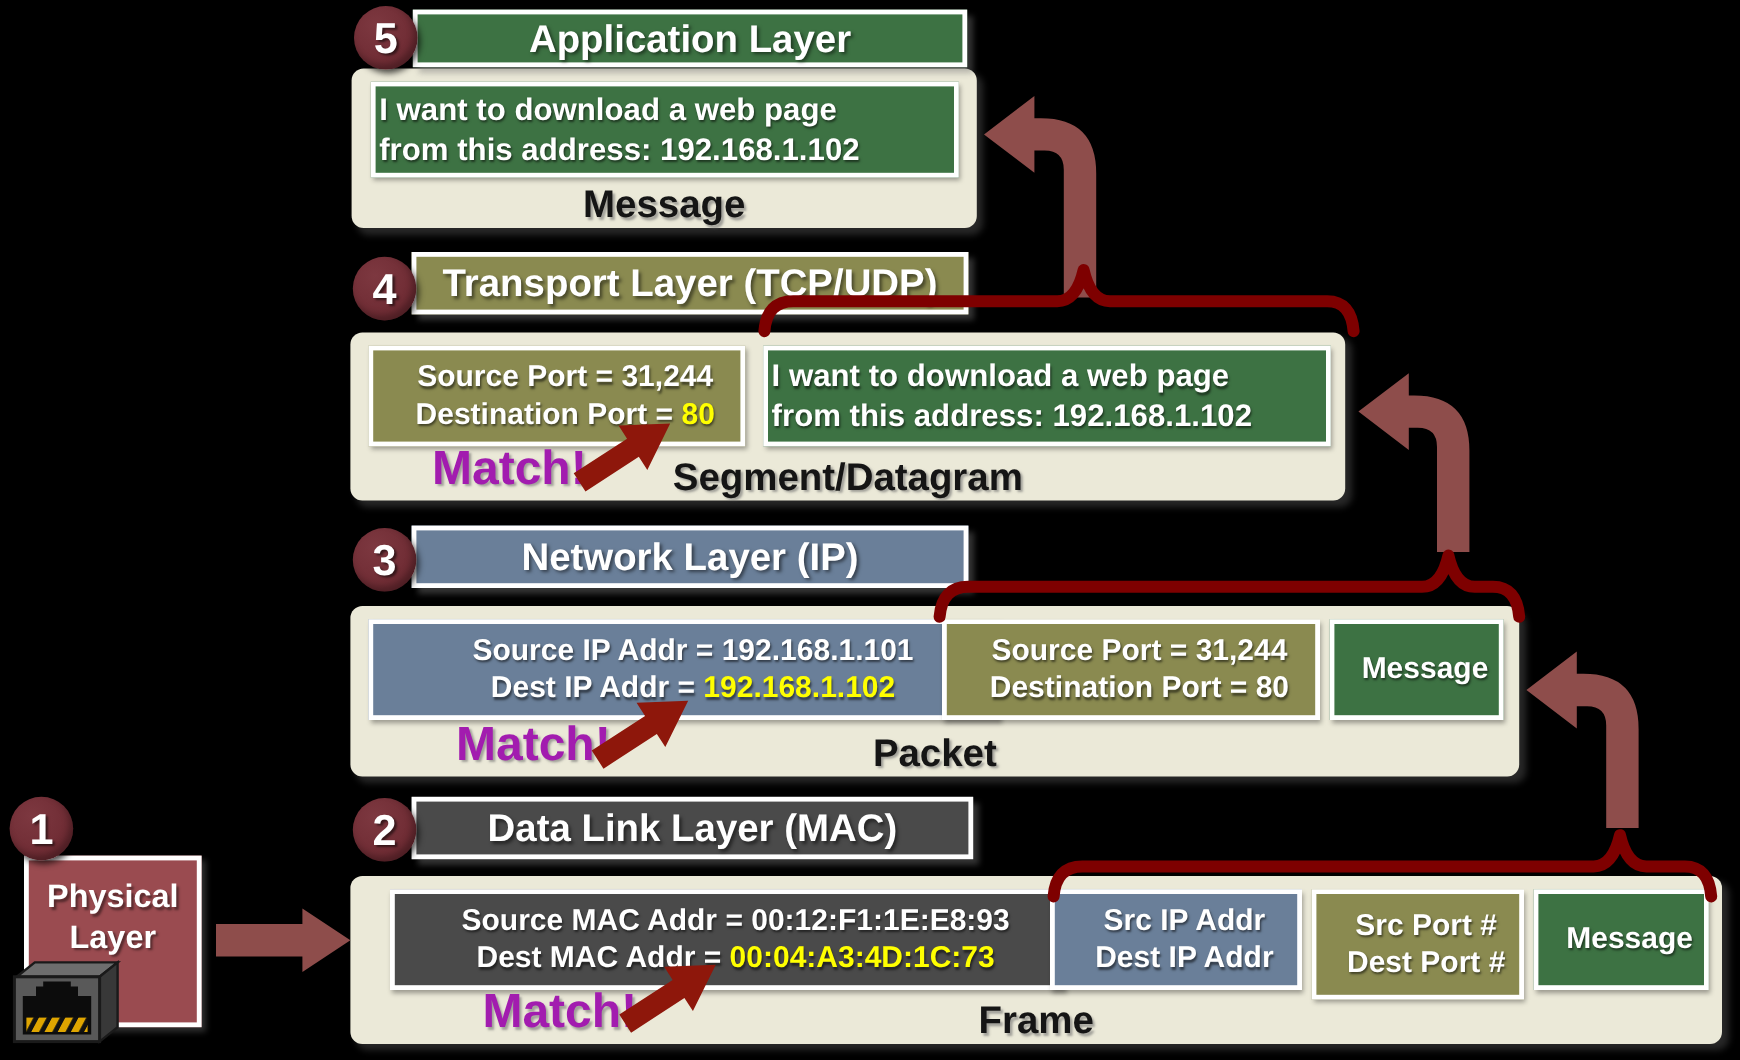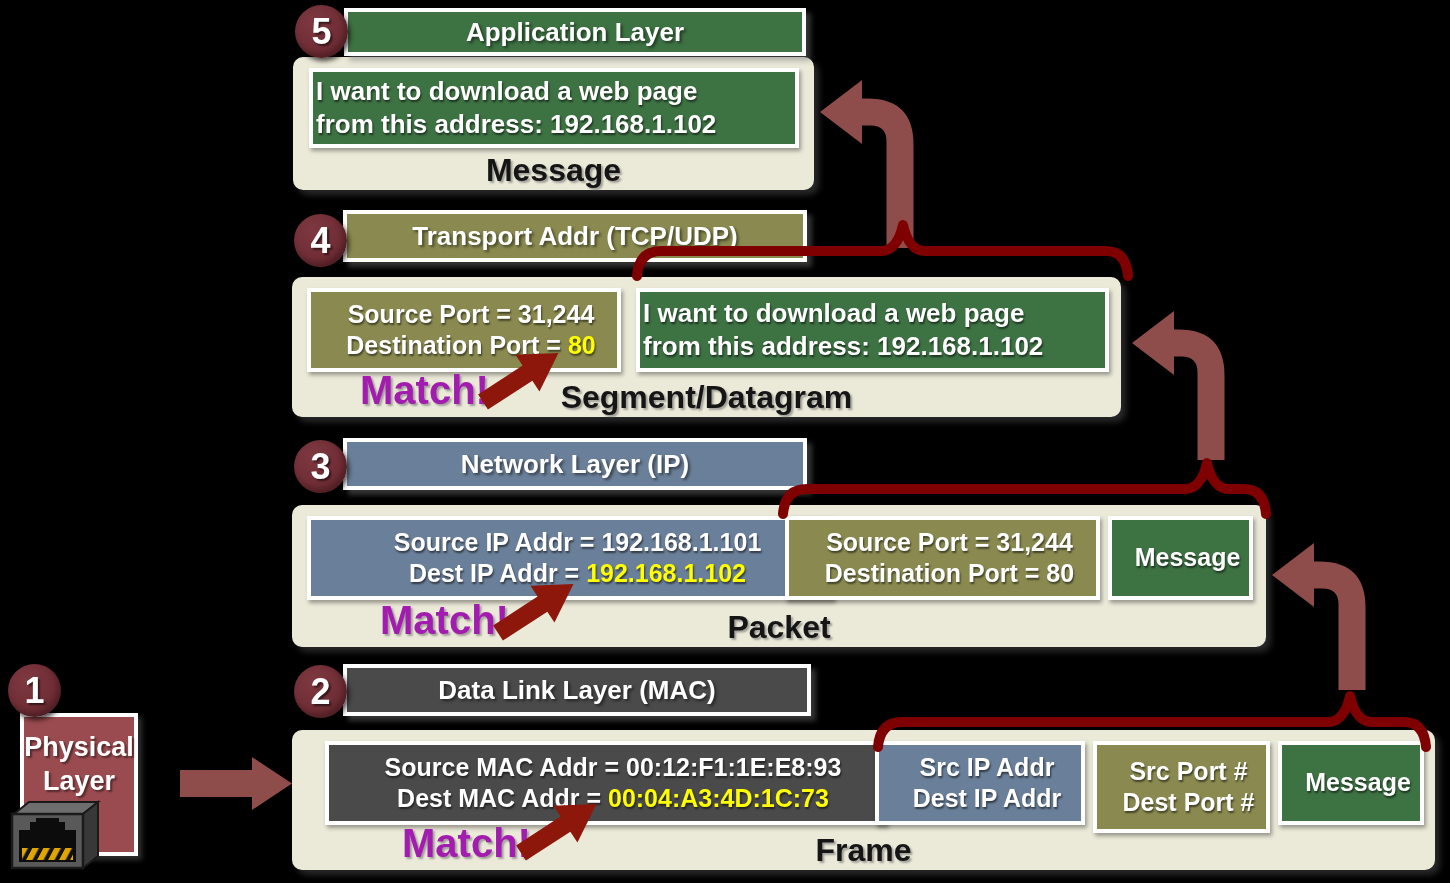--- a/index.html
+++ b/index.html
@@ -10,21 +10,21 @@
   
   .badge{
     position:absolute;width:53px;height:53px;border-radius:50%;
     background:radial-gradient(circle at 35% 30%, #7d3840, var(--badge-maroon,#6E2B33) 70%);
     color:#fff;font-size:36px;display:flex;align-items:center;justify-content:center;
     z-index:6;text-shadow:2px 2px 2px rgba(0,0,0,.55);
     box-shadow:2px 3px 5px rgba(0,0,0,.7), inset -3px -4px 6px rgba(0,0,0,.3);
   }
   .hdr{
     position:absolute;border:4px solid #fff;box-sizing:border-box;z-index:3;
-    display:flex;align-items:center;justify-content:center;color:#fff;font-size:26px;
+    display:flex;align-items:center;justify-content:center;color:#fff;font-size:32px;
     text-shadow:2px 2px 3px rgba(0,0,0,.5);
     box-shadow:5px 5px 5px rgba(115,115,115,.45);
   }
   .panel{
     position:absolute;background:var(--panel-cream,#EBE9D8);border-radius:10px;z-index:2;
     box-shadow:5px 5px 6px rgba(115,115,115,.35);
   }
   .ibox{
     position:absolute;border:4px solid #fff;box-sizing:border-box;color:#fff;font-size:25px;
     line-height:1.26;display:flex;flex-direction:column;justify-content:center;
@@ -44,21 +44,21 @@
   .match{
     position:absolute;bottom:4px;color:#a21caf;font-size:40px;
     text-shadow:2px 2px 2px rgba(110,110,110,.6);
   }
   .overlay{position:absolute;left:0;top:0;z-index:10;pointer-events:none;}
   .big-arrow{fill:var(--big-arrow,#8E4D4B);}
   .brace{stroke:var(--brace-red,#7E0000);stroke-width:10;fill:none;stroke-linecap:round;stroke-linejoin:round;}
   .match-arrow{fill:var(--match-arrow-red,#8E170B);}
   
   .phys-box{
-    position:absolute;left:20px;top:713px;width:118px;height:143px;box-sizing:border-box;
+    position:absolute;left:20px;top:713px;width:148px;height:143px;box-sizing:border-box;
     background:var(--physical-maroon,#9A4B50);border:4px solid #fff;z-index:3;
     color:#fff;font-size:27px;text-align:center;line-height:1.25;padding-top:14px;
     text-shadow:2px 2px 2px rgba(0,0,0,.45);box-shadow:4px 4px 5px rgba(115,115,115,.4);
   }
   .rj45{position:absolute;left:4px;top:798px;z-index:5;}
 </style>
 </head>
 <body>
 
 <div class="canvas">
@@ -67,21 +67,21 @@
   <div class="hdr bg-green" style="left:344px;top:8px;width:462px;height:48px;">Application Layer</div>
   <div class="panel" style="left:293px;top:57px;width:521px;height:133px;">
     <div class="ibox bg-green left" style="left:16px;top:11px;width:490px;height:80px;">
       <div>I want to download a web page</div>
       <div>from this address: 192.168.1.102</div>
     </div>
     <div class="pdu">Message</div>
   </div>
 
   <div class="badge" style="left:294px;top:214px;">4</div>
-  <div class="hdr bg-olive" style="left:343px;top:210px;width:464px;height:52px;">Transport Addr (TCP/UDP)</div>
+  <div class="hdr bg-olive" style="left:343px;top:210px;width:464px;height:52px;">Transport Layer (TCP/UDP)</div>
   <div class="panel" style="left:292px;top:277px;width:829px;height:140px;">
     <div class="ibox bg-olive center" style="left:15px;top:11px;width:314px;height:84px;">
       <div>Source Port = 31,244</div>
       <div><span>Destination Port  = </span><span class="yellow">80</span></div>
     </div>
     <div class="ibox bg-green left" style="left:344px;top:11px;width:473px;height:84px;">
       <div>I want to download a web page</div>
       <div>from this address: 192.168.1.102</div>
     </div>
     <div class="match" style="left:68px;">Match!</div>

